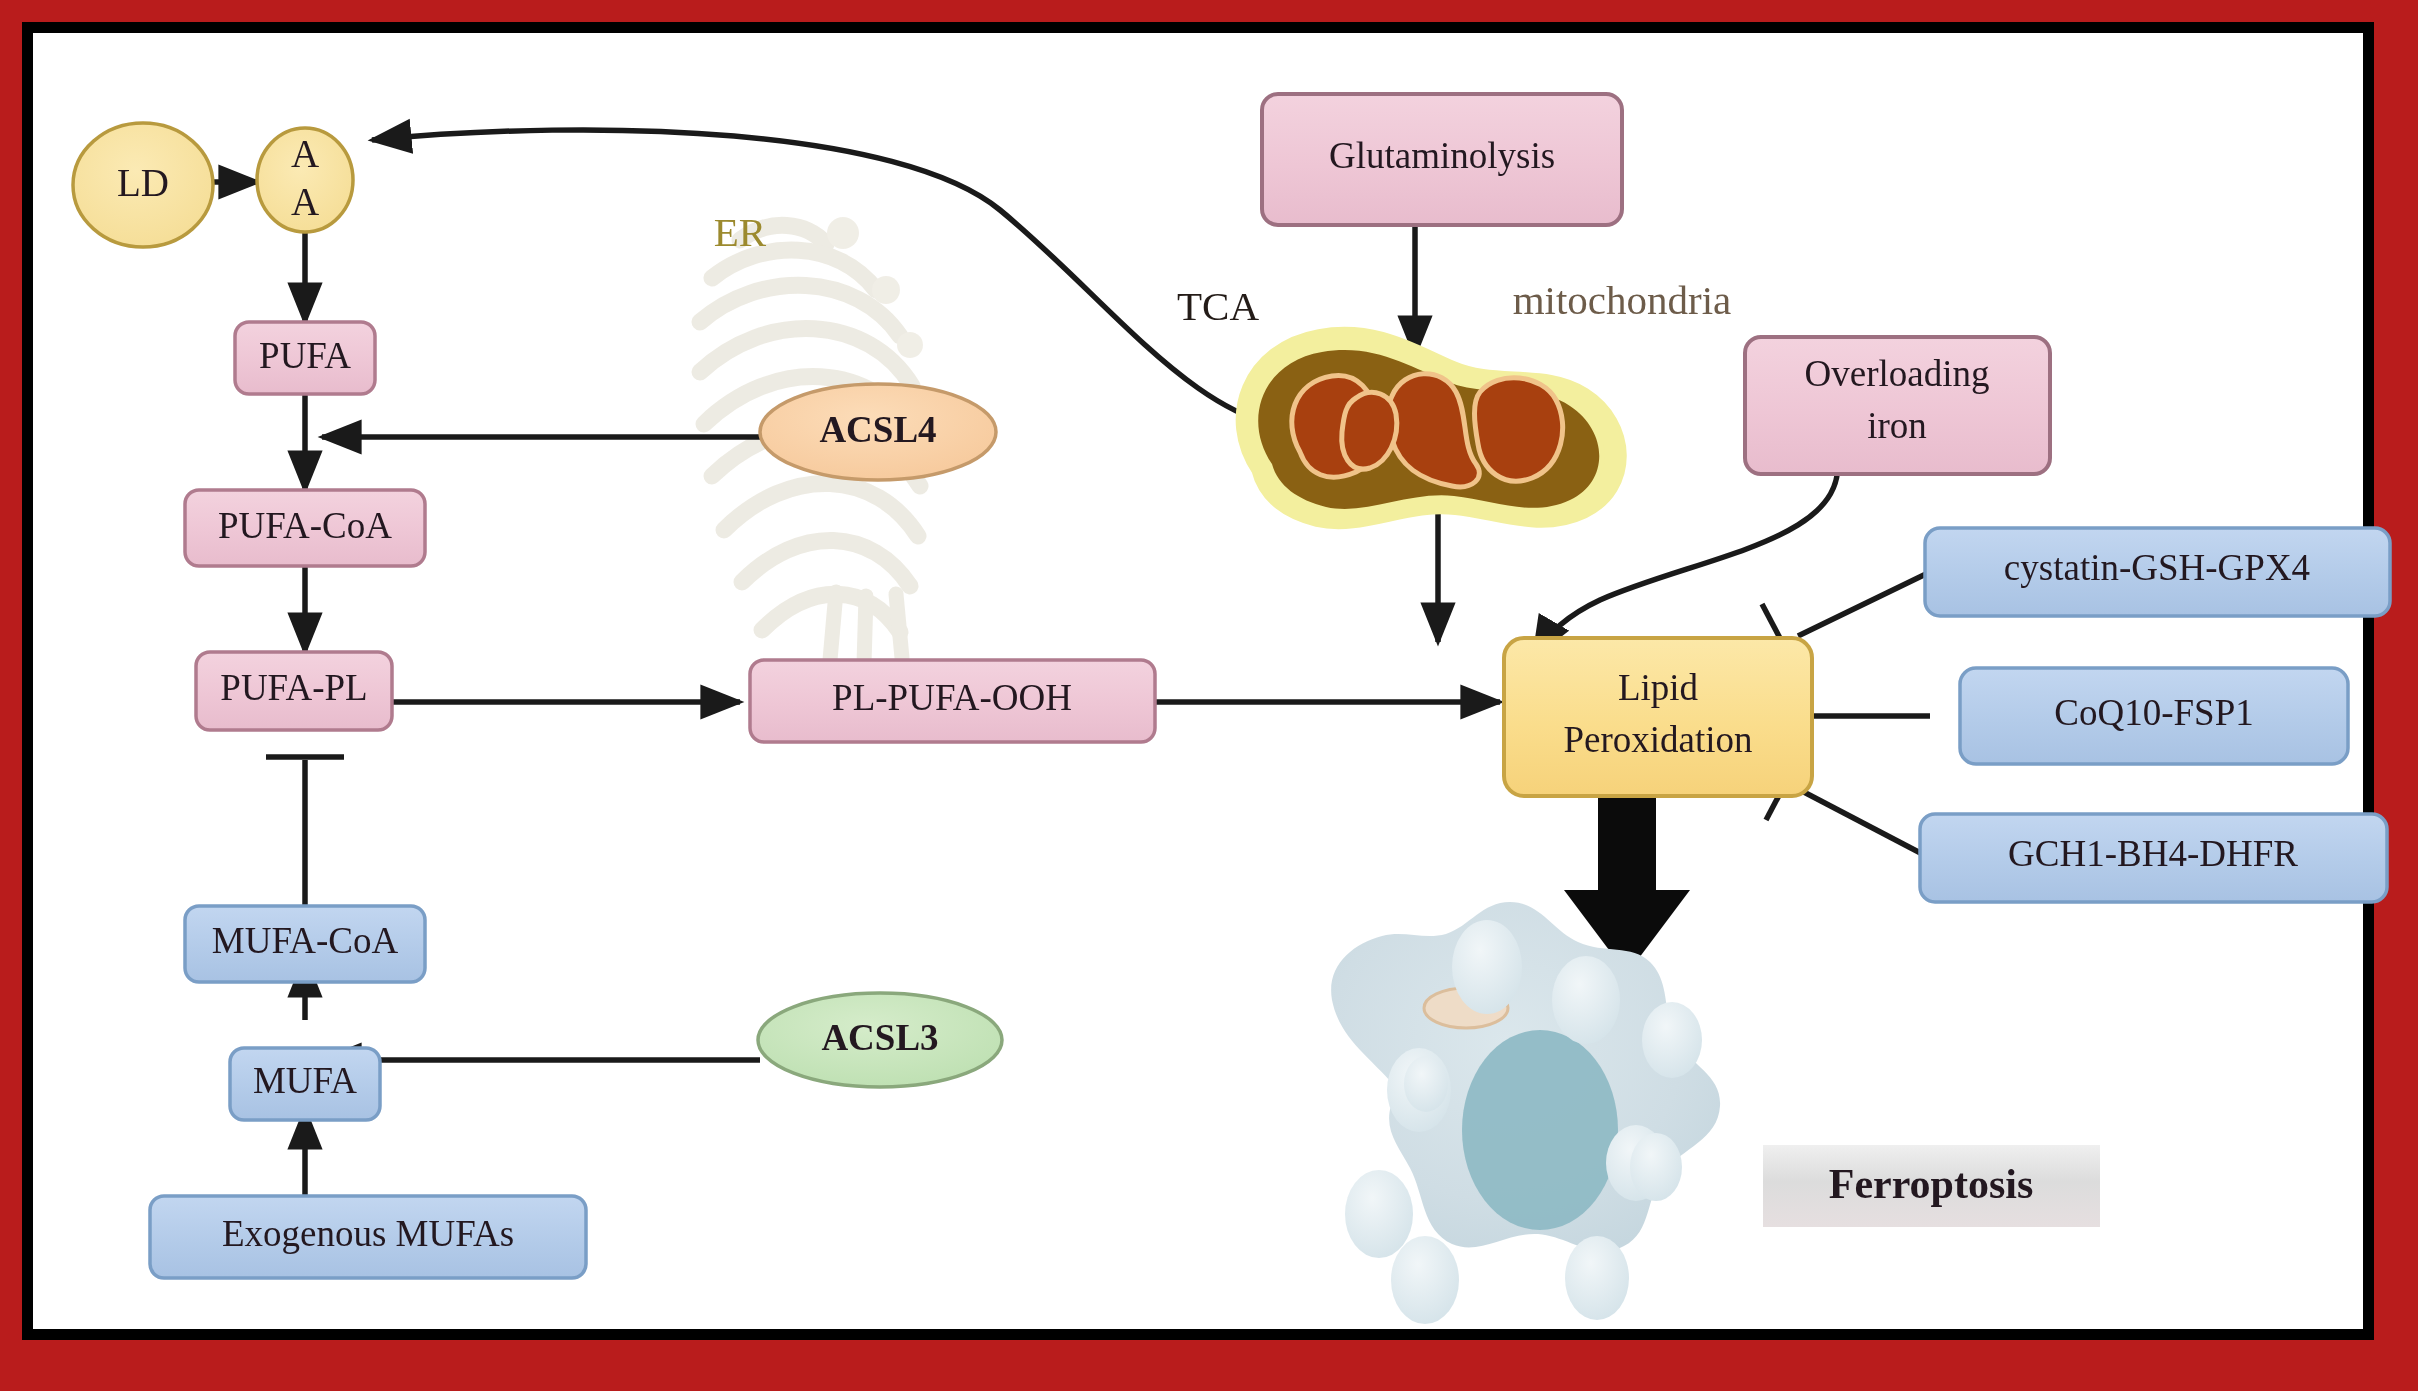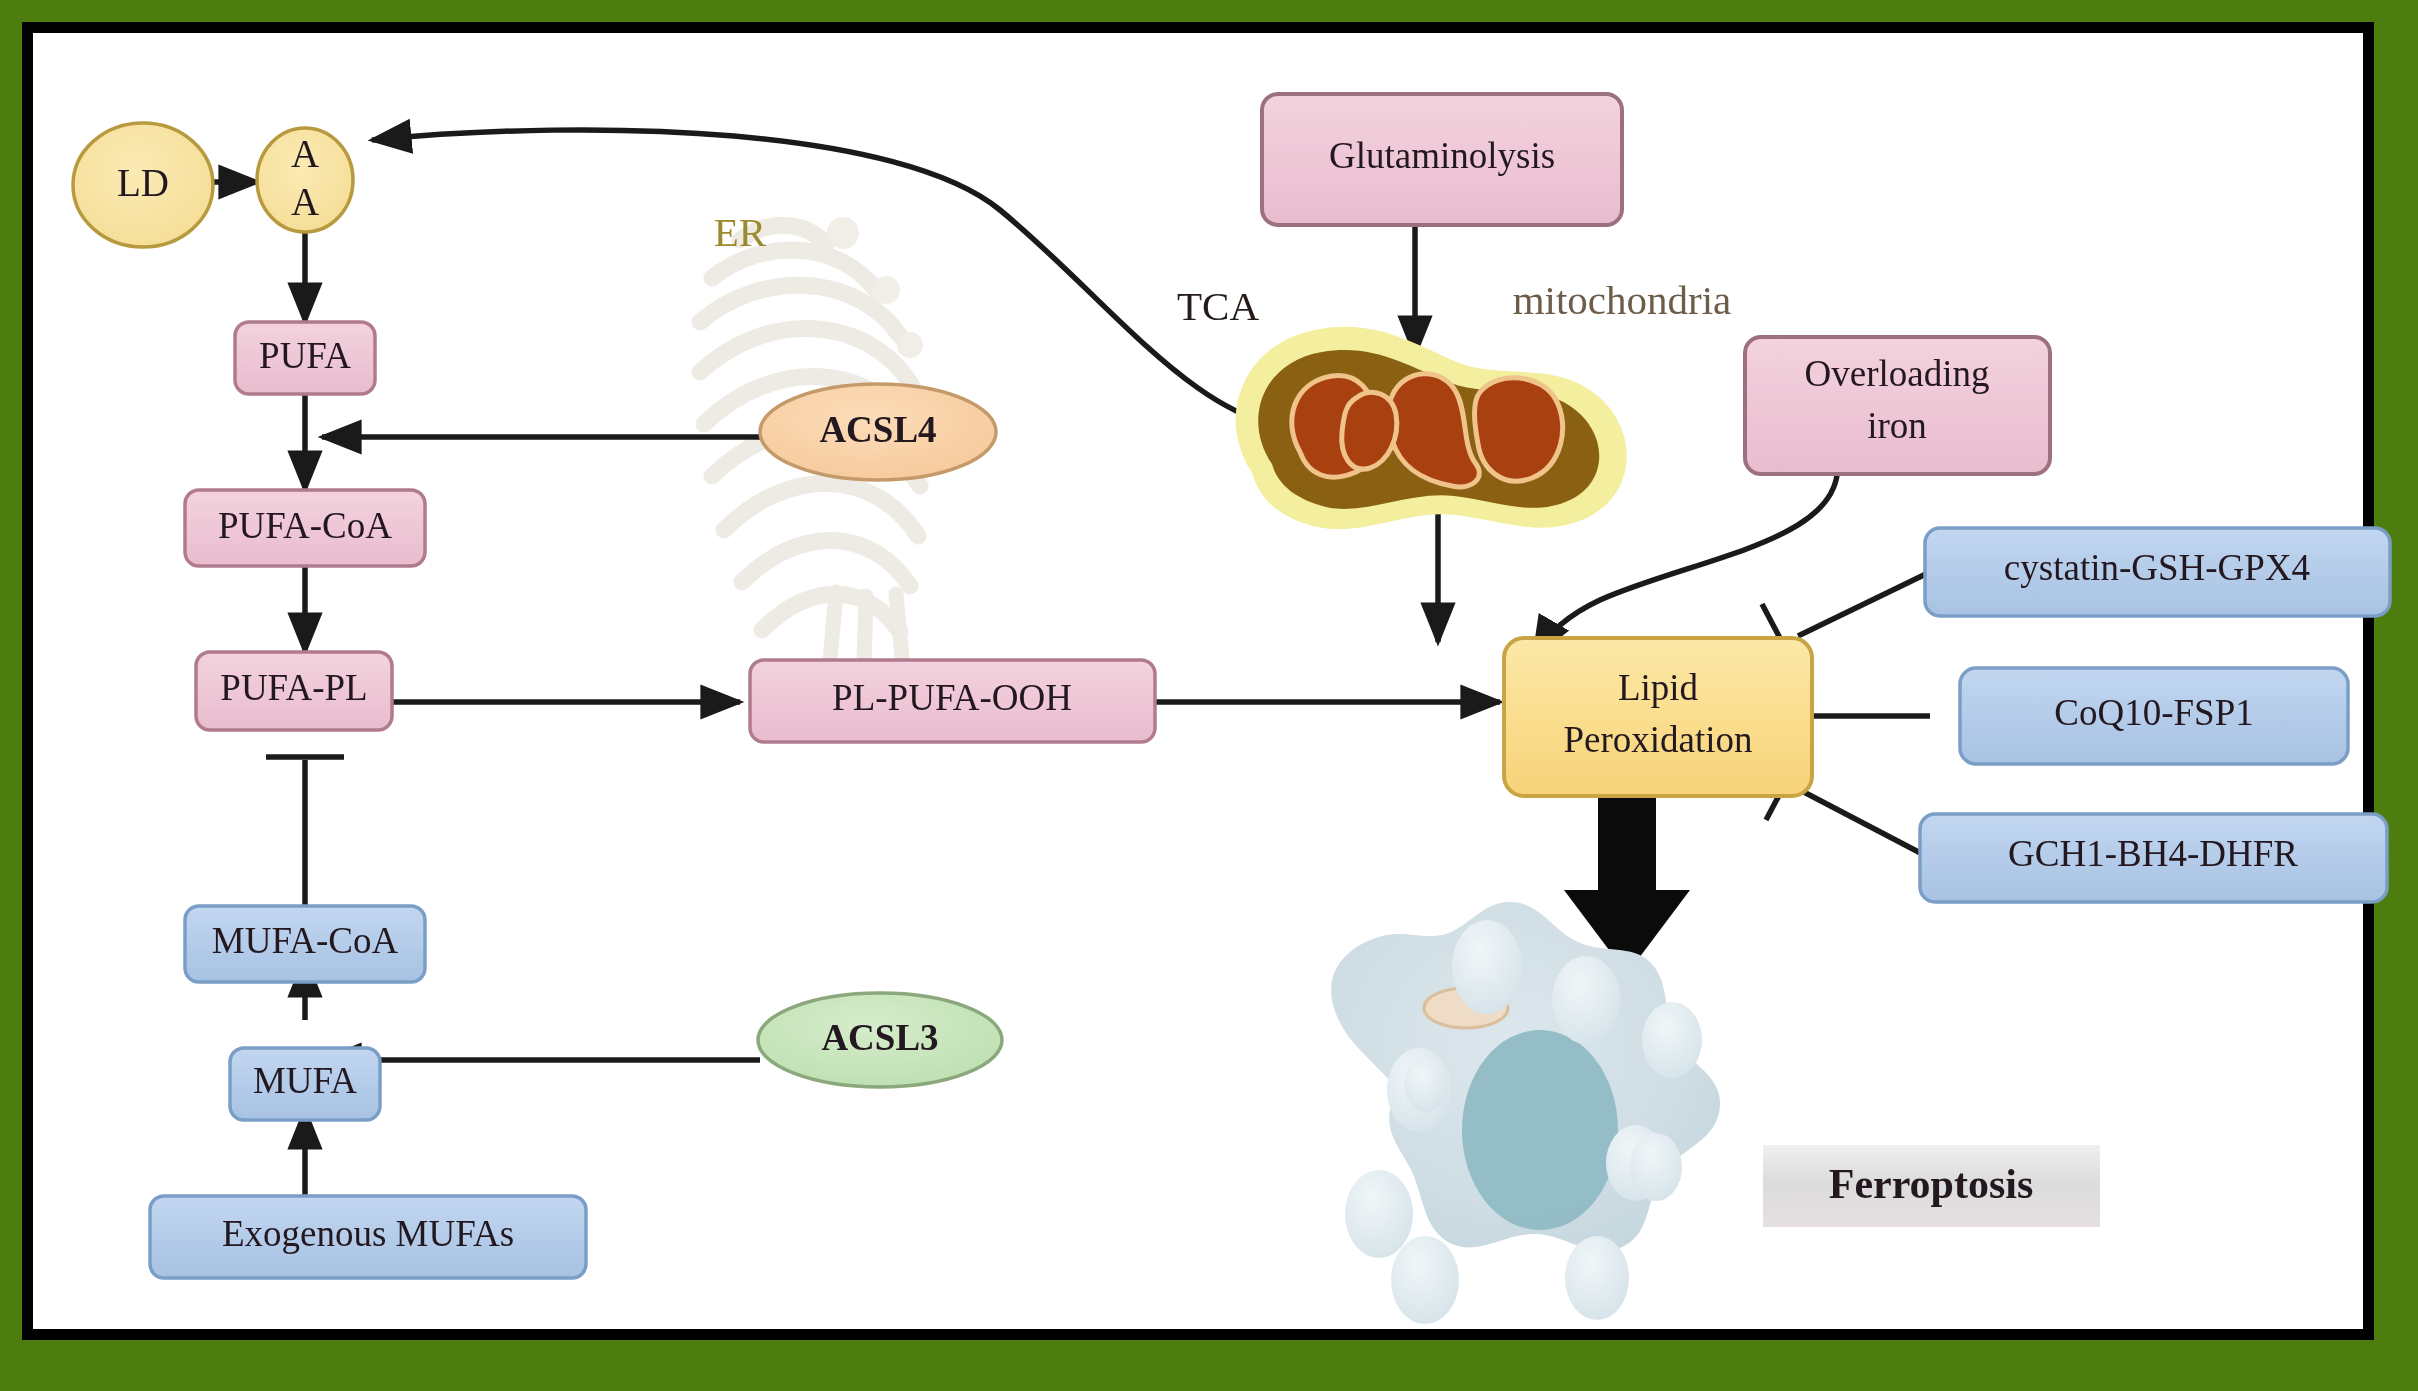--- a/index.html
+++ b/index.html
@@ -1,17 +1,17 @@
 <!DOCTYPE html>
 <html><head>
 <meta charset="utf-8">
 <style>
   html,body{margin:0;padding:0;background:#ffffff;}
   body{font-family:"Liberation Serif", serif;}
-  #stage{position:relative;width:2418px;height:1391px;background:#4d7c0f;overflow:hidden;}
+  #stage{position:relative;width:2418px;height:1391px;background:#b91c1c;overflow:hidden;}
   #frame{position:absolute;left:22px;top:22px;width:2352px;height:1318px;border:11px solid #000;box-sizing:border-box;background:#fff;}
   svg#diagram{position:absolute;left:0;top:0;width:2418px;height:1391px;}
   .nodeLabel{font-family:"Liberation Serif", serif;fill:#231820;text-anchor:middle;dominant-baseline:middle;}
   .boxText{font-size:37px;}
   .circLabel{font-size:39px;}
   .bold{font-weight:bold;}
   .plainLabel{font-family:"Liberation Serif", serif;text-anchor:middle;dominant-baseline:middle;}
 </style>
 </head>
 <body>

